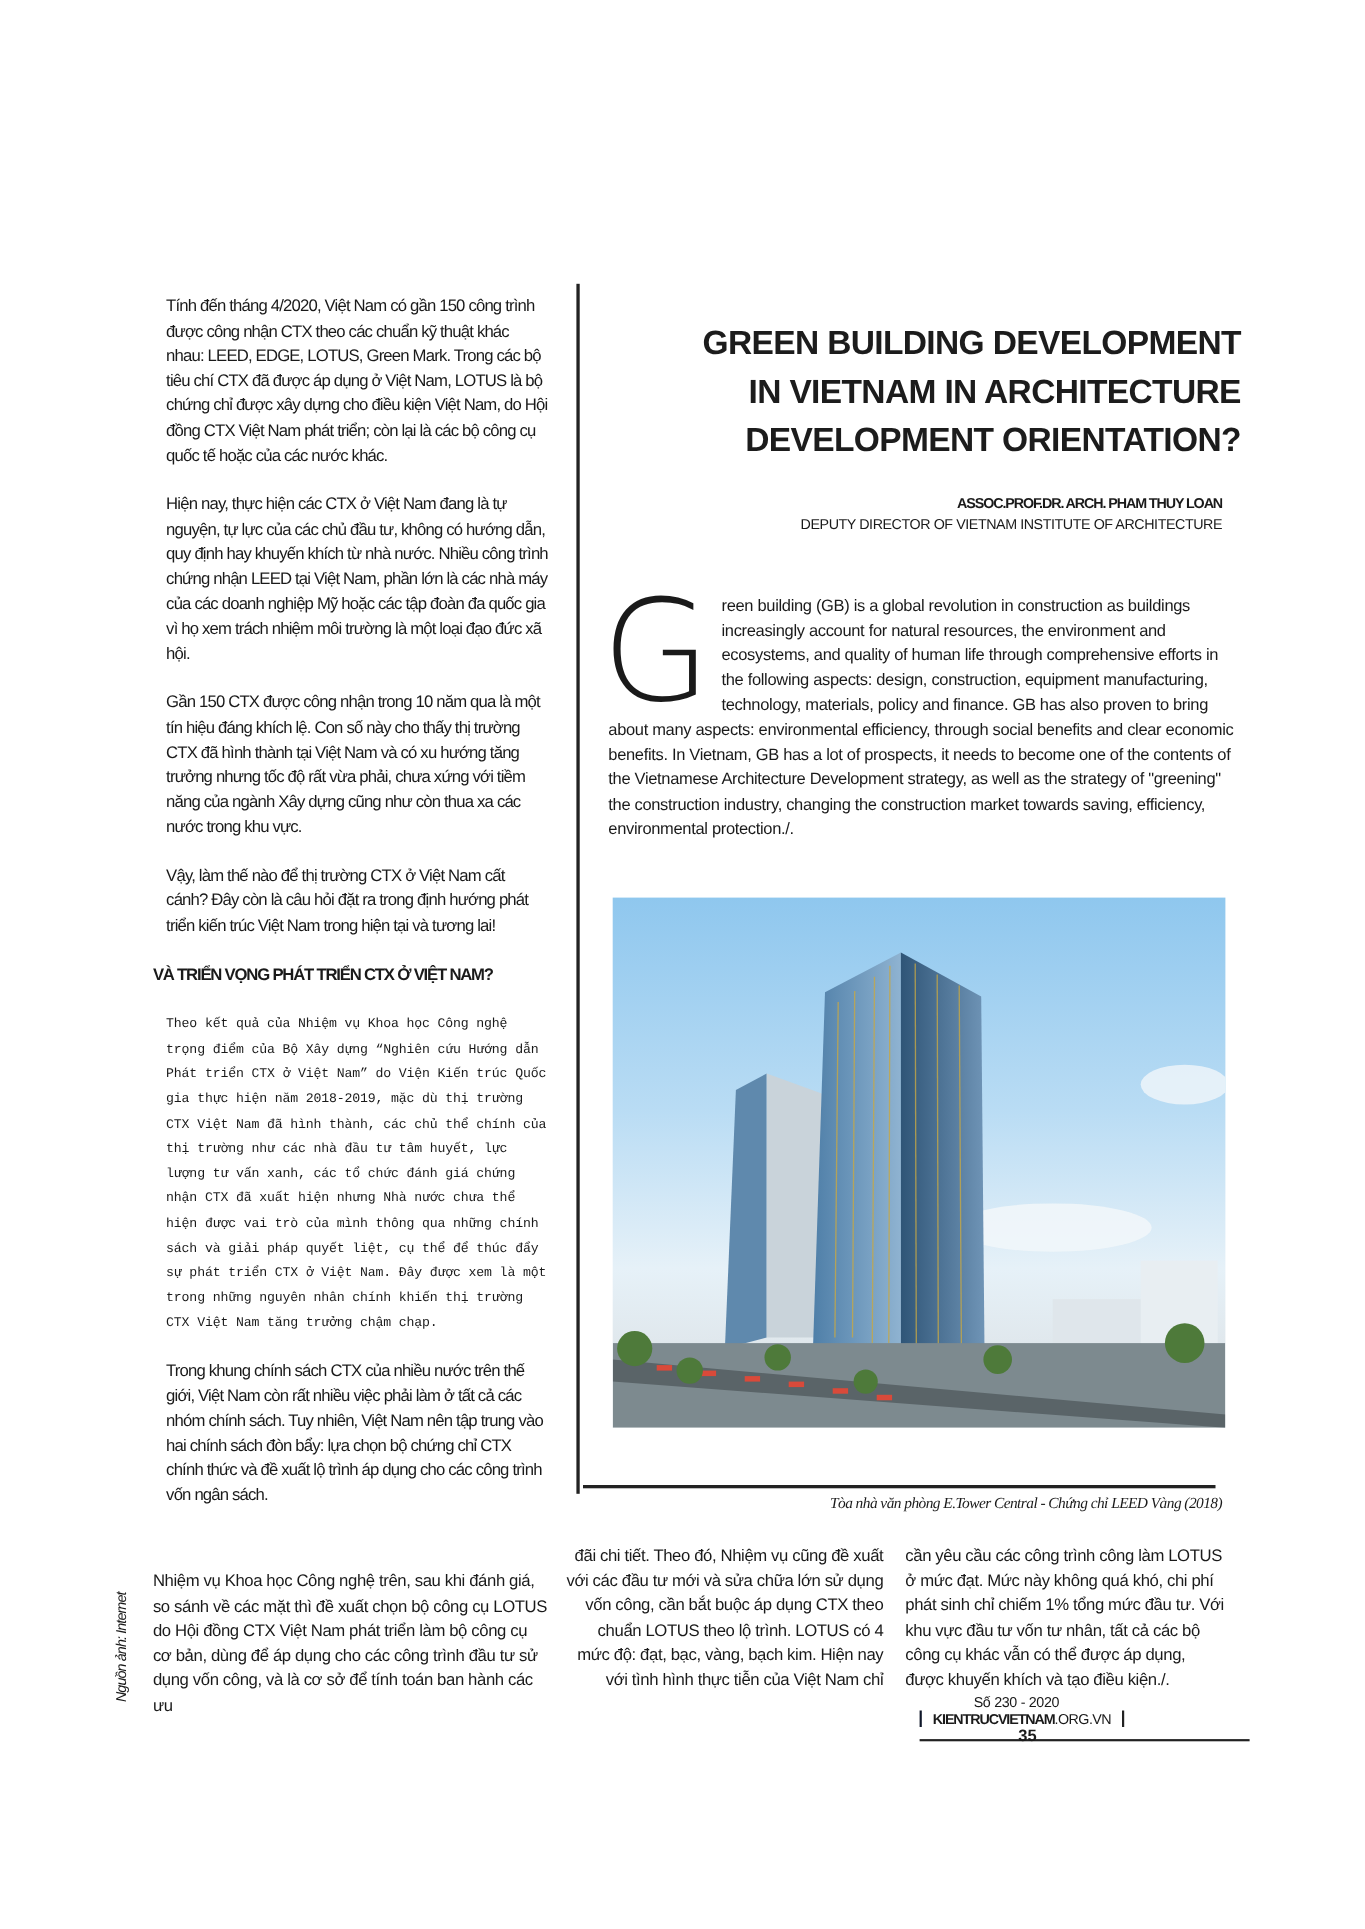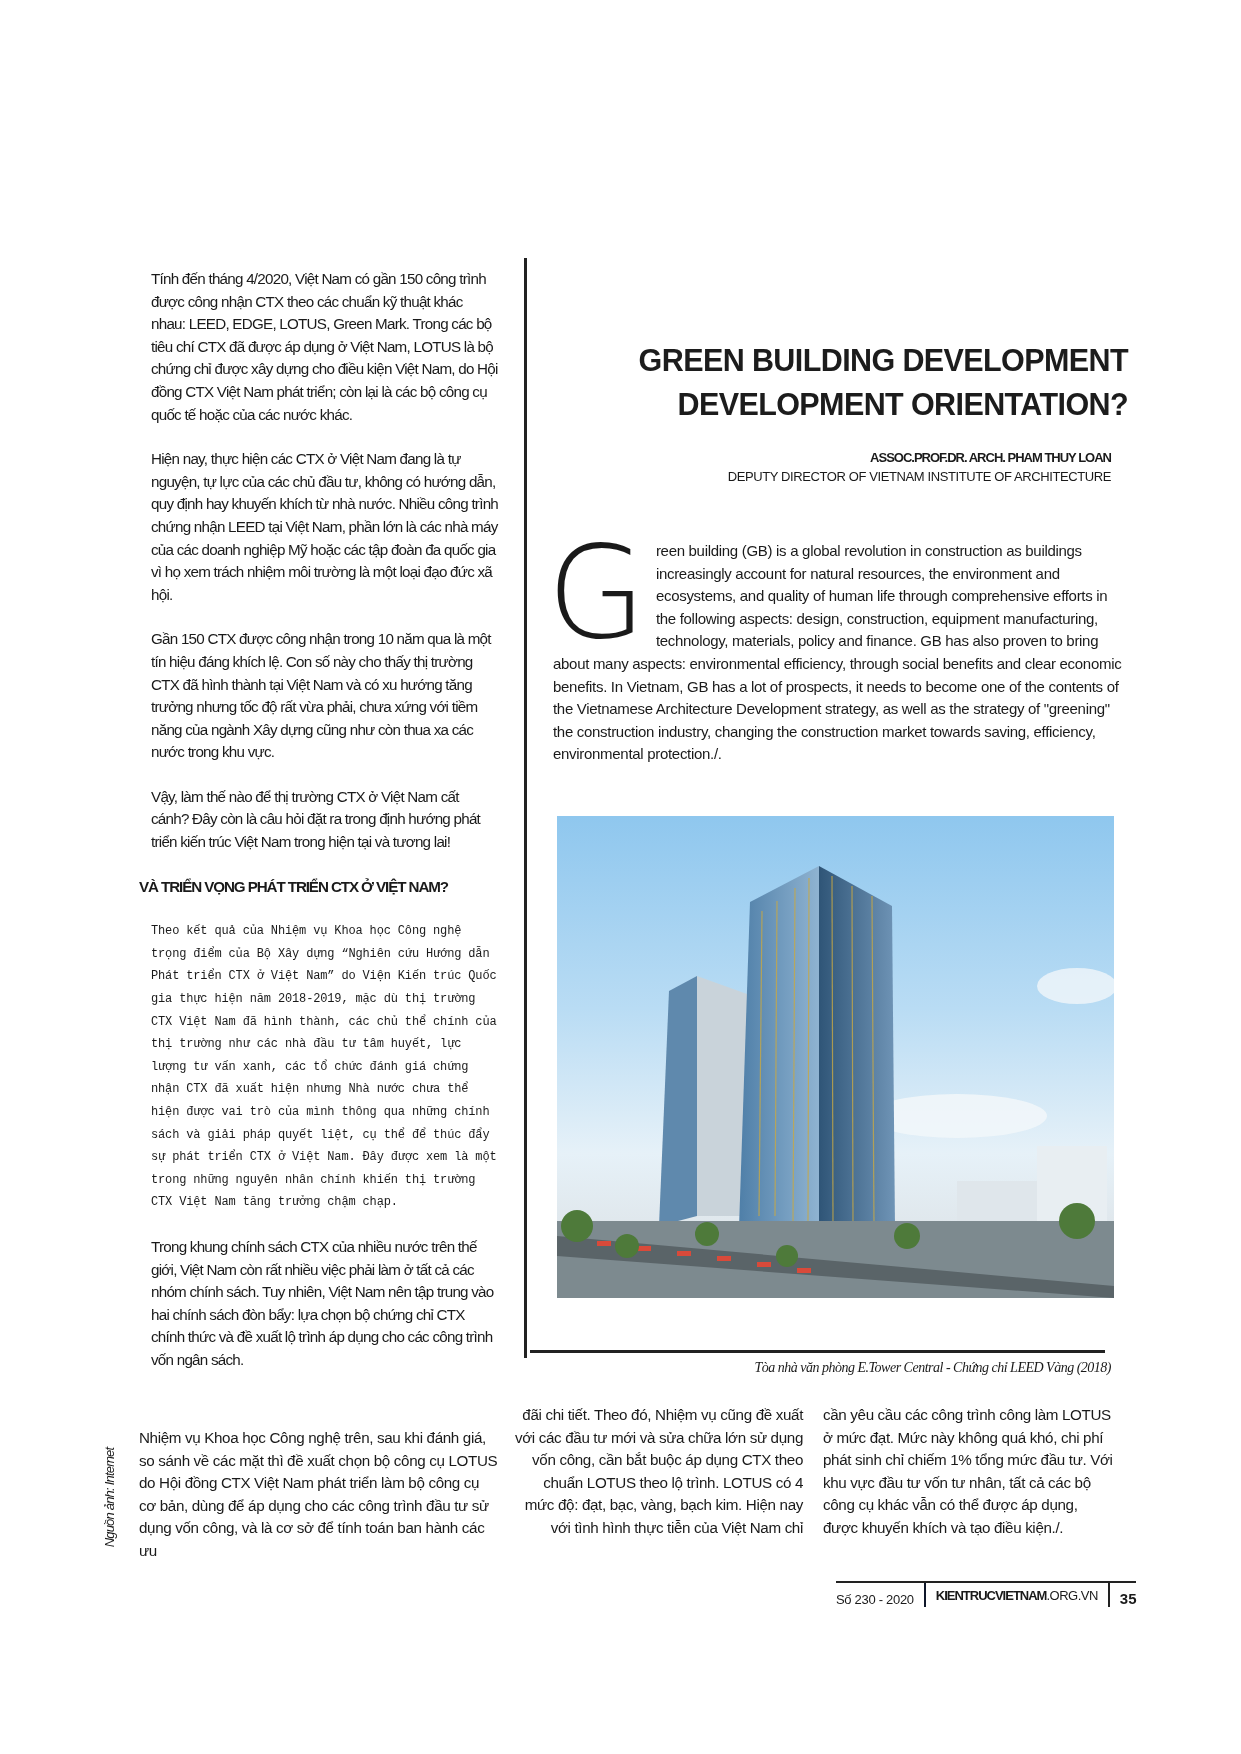--- a/index.html
+++ b/index.html
@@ -16,21 +16,21 @@
   .col-left .wide { letter-spacing: -0.15px; font-size: 12px; font-family: Liberation Mono, monospace; }
   .col-left h3 {
     margin: 0 0 22px 0; font-size: 15.2px; font-weight: bold; letter-spacing: -1.1px;
   }
   .vline { position: absolute; left: 524px; top: 258px; width: 3px; height: 1100px; background: #222; }
   .hline { position: absolute; left: 530px; top: 1350px; width: 575px; height: 3px; background: #222; }
 
   .title {
     position: absolute; right: 113px; top: 290px; width: 560px; text-align: right;
     font-family: "Liberation Sans", sans-serif; font-weight: bold;
-    font-size: 30.5px; line-height: 44px; letter-spacing: -0.6px; color: #1c1c1c; margin-top: 48px;
+    font-size: 30.5px; line-height: 44px; letter-spacing: -0.6px; color: #1c1c1c;
   }
   .title div { white-space: nowrap; }
   .byline {
     position: absolute; right: 130px; top: 448px; text-align: right;
     font-size: 13px; line-height: 19px;
   }
   .byline .author { font-weight: bold; letter-spacing: -1px; }
   .byline .role { letter-spacing: -0.4px; margin-left: 32px; }
 
   .abstract {
@@ -56,22 +56,22 @@
   }
   .bcol1 { left: 139px; width: 360px; top: 1427px; }
   .bcol2 { left: 513px; width: 290px; text-align: right; }
   .bcol3 { left: 823px; width: 290px; }
   .vcredit {
     position: absolute; left: 60px; top: 1490px; transform: rotate(-90deg);
     transform-origin: center; font-style: italic; font-size: 13px; letter-spacing: -0.8px;
     white-space: nowrap;
   }
   .footer {
-    position: absolute; left: 836px; top: 1583px; height: 24px;
-    display: flex; align-items: flex-end; font-size: 13px;
+    position: absolute; left: 836px; top: 1540px; height: 24px;
+    display: flex; align-items: center; font-size: 13px; flex-direction: column;
   }
   .footer .f-issue { padding-right: 10px; letter-spacing: -0.3px; }
   .footer .f-site { border-left: 2px solid #0f172a; border-right: 2px solid #222; padding: 0 10px; height: 24px; display:flex; align-items:center; }
   .footer .f-site b { letter-spacing: -1px; }
   .footer .f-site span { letter-spacing: -0.5px; }
   .footer .f-page { padding-left: 10px; font-weight: bold; font-size: 15px; }
   .topline { position:absolute; left:836px; top:1581px; width:300px; height:2px; background:#222; }
 </style>
 </head>
 <body>
@@ -83,20 +83,21 @@
   <p class="narrow">Vậy, làm thế nào để thị trường CTX ở Việt Nam cất cánh? Đây còn là câu hỏi đặt ra trong định hướng phát triển kiến trúc Việt Nam trong hiện tại và tương lai!</p>
   <h3>VÀ TRIỂN VỌNG PHÁT TRIỂN CTX Ở VIỆT NAM?</h3>
   <p class="wide">Theo kết quả của Nhiệm vụ Khoa học Công nghệ trọng điểm của Bộ Xây dựng “Nghiên cứu Hướng dẫn Phát triển CTX ở Việt Nam” do Viện Kiến trúc Quốc gia thực hiện năm 2018-2019, mặc dù thị trường CTX Việt Nam đã hình thành, các chủ thể chính của thị trường như các nhà đầu tư tâm huyết, lực lượng tư vấn xanh, các tổ chức đánh giá chứng nhận CTX đã xuất hiện nhưng Nhà nước chưa thể hiện được vai trò của mình thông qua những chính sách và giải pháp quyết liệt, cụ thể để thúc đẩy sự phát triển CTX ở Việt Nam. Đây được xem là một trong những nguyên nhân chính khiến thị trường CTX Việt Nam tăng trưởng chậm chạp.</p>
   <p class="narrow">Trong khung chính sách CTX của nhiều nước trên thế giới, Việt Nam còn rất nhiều việc phải làm ở tất cả các nhóm chính sách. Tuy nhiên, Việt Nam nên tập trung vào hai chính sách đòn bẩy: lựa chọn bộ chứng chỉ CTX chính thức và đề xuất lộ trình áp dụng cho các công trình vốn ngân sách.</p>
 </div>
 
 <div class="vline"></div>
 
 <div class="title">
   <div>GREEN BUILDING DEVELOPMENT</div>
+  <div>IN VIETNAM IN ARCHITECTURE</div>
   <div>DEVELOPMENT ORIENTATION?</div>
 </div>
 
 <div class="byline">
   <div class="author">ASSOC.PROF.DR. ARCH. PHAM THUY LOAN</div>
   <div class="role">DEPUTY DIRECTOR OF VIETNAM INSTITUTE OF ARCHITECTURE</div>
 </div>
 
 <div class="abstract">
   <span class="dropcap">G</span>

